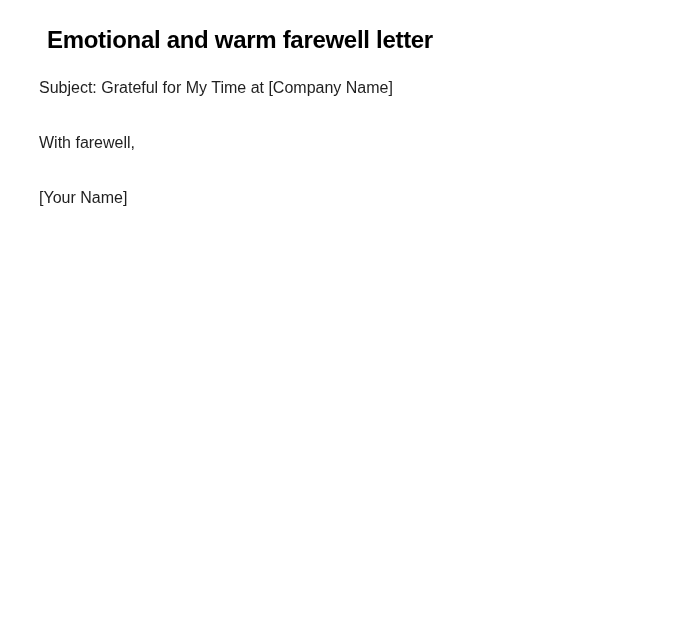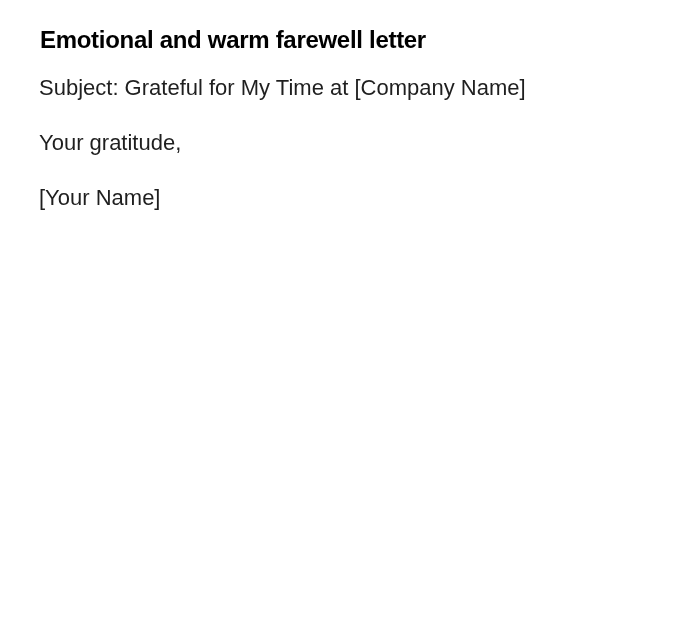--- a/index.html
+++ b/index.html
@@ -14,43 +14,43 @@
     font-family: "Liberation Sans", sans-serif;
   }
   .page {
     box-sizing: border-box;
     width: 700px;
     height: 636px;
     padding: 24px 30px 0 39px;
     background: #ffffff;
   }
   .page-title {
-    margin: 0 0 14px 1px;
+    margin: 0 0 14px 8px;
     font-size: 24px;
     line-height: 32px;
     font-weight: 700;
     letter-spacing: -0.3px;
     color: #000000;
   }
   .para {
     margin: 0 0 20px 0;
-    font-size: 22px;
+    font-size: 16px;
     line-height: 35px;
     font-weight: 400;
     color: #1f1f1f;
     white-space: pre-line; 
   }
 </style>
 </head>
 <body>
 
 <main class="page">
   <h1 class="page-title">Emotional and warm farewell letter</h1>
 
   <p class="para">Subject: Grateful for My Time at [Company Name]</p>
 
 
 
 
-  <p class="para">Your gratitude,</p>
+  <p class="para">With farewell,</p>
 
   <p class="para">[Your Name]</p>
 </main>
 
 </body></html>

